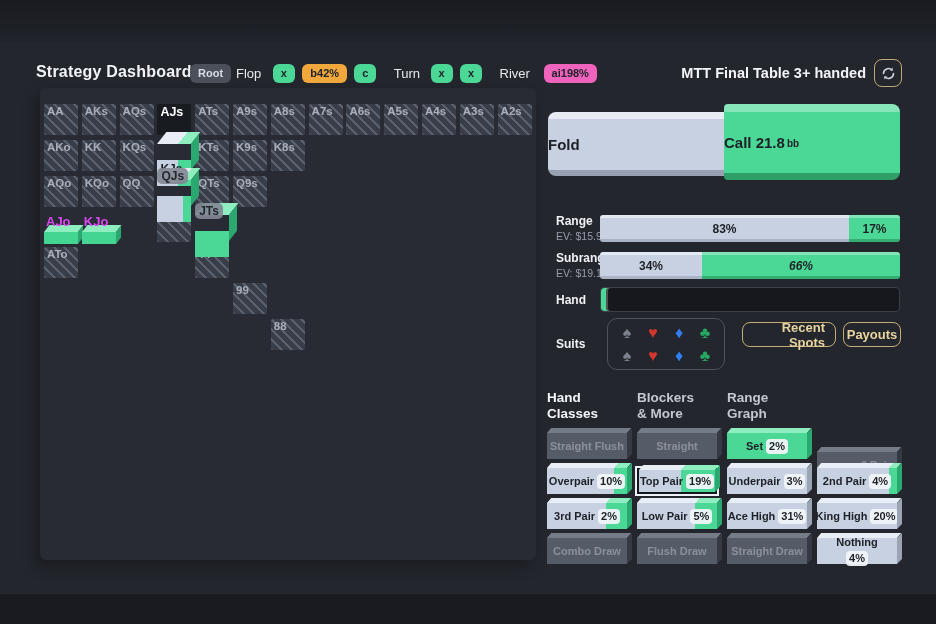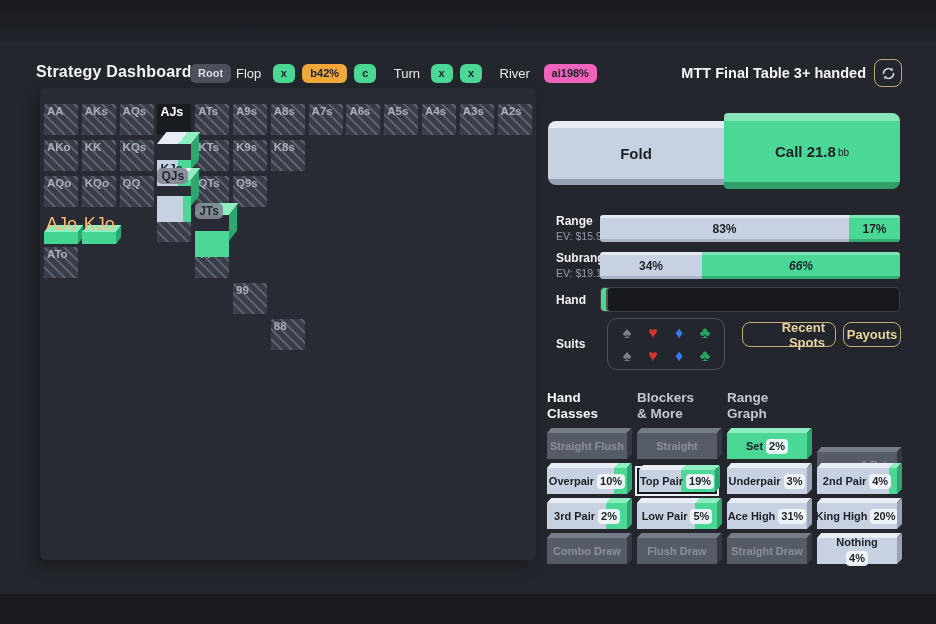--- a/index.html
+++ b/index.html
@@ -22,44 +22,44 @@
   #refresh-btn svg{width:15px;height:15px;}
 
   
   #matrix-panel{position:absolute;left:40px;top:88px;width:496px;height:472px;background:#282b33;
                 border-radius:6px;box-shadow:-5px 7px 14px rgba(0,0,0,.28);}
   .cell{position:absolute;width:34px;height:31px;border-radius:2px;}
   .cell.hatch{background:repeating-linear-gradient(45deg,#59606e 0 2px,#383d47 2px 7px);}
   .cell.selected{background:#181b20;}
   .cell-label{position:absolute;left:3px;top:1px;font-size:11.5px;font-weight:bold;color:#a9afba;white-space:nowrap;}
   .cell.selected .cell-label{color:#ffffff;font-size:12.5px;}
-  .free-label{position:absolute;font-size:18px;font-weight:normal;color:#fdba74;white-space:nowrap;z-index:6;}
+  .free-label{position:absolute;font-size:13px;font-weight:bold;color:#d946ef;white-space:nowrap;z-index:6;}
   .pill-label{position:absolute;z-index:7;font-size:12px;font-weight:bold;color:#23262d;
               background:rgba(130,136,148,.92);border-radius:5px;padding:0 4px;line-height:16px;white-space:nowrap;}
   
   .cube{position:absolute;z-index:5;}
   .cube-front{position:absolute;left:0;top:16px;width:34px;height:26px;}
   .cube-top{position:absolute;left:0;top:-12px;width:34px;height:12px;transform:skewX(-38deg);transform-origin:0 100%;}
   .cube-right{position:absolute;left:34px;top:0;width:8px;height:26px;transform:skewY(-52deg);transform-origin:0 0;}
   .cube-label{position:absolute;left:3px;top:2px;font-size:12px;font-weight:bold;color:#1d2026;z-index:8;}
   
   .flat{position:absolute;z-index:5;}
   .flat-front{position:absolute;left:0;top:0;width:34px;height:12px;background:#45d593;}
   .flat-top{position:absolute;left:0;top:-7px;width:34px;height:7px;background:#8feec0;transform:skewX(-38deg);transform-origin:0 100%;}
   .flat-right{position:absolute;left:34px;top:0;width:5px;height:12px;background:#2ba770;transform:skewY(-52deg);transform-origin:0 0;}
 
   
   
   #action-row{position:absolute;left:548px;top:104px;width:352px;height:78px;}
-  .act-btn{position:absolute;display:flex;align-items:center;justify-content:center;font-weight:bold;color:#1d2127;margin-top:9px;}
+  .act-btn{position:absolute;display:flex;align-items:center;justify-content:flex-start;font-weight:bold;color:#1d2127;}
   #fold-btn{left:0;top:8px;width:176px;height:64px;border-radius:8px 0 0 8px;
             background:linear-gradient(180deg,#e7ecf4 0 7px,#c7d1e1 7px calc(100% - 6px),#97a1b3 calc(100% - 6px));font-size:15px;}
   #call-btn{left:176px;top:0;width:176px;height:76px;border-radius:4px 8px 8px 4px;
             background:linear-gradient(180deg,#87e7ba 0 8px,#4bd795 8px calc(100% - 7px),#2f9e68 calc(100% - 7px));font-size:15px;}
-  #call-btn .unit{font-size:10px;font-weight:normal;margin-left:2px;align-self:center;padding-top:3px;}
+  #call-btn .unit{font-size:10px;font-weight:bold;margin-left:2px;align-self:center;padding-top:3px;}
 
   
   .stat-label{position:absolute;left:556px;font-size:12px;font-weight:bold;color:#f0f2f5;}
   .stat-ev{position:absolute;left:556px;font-size:10.5px;color:#979daa;}
   .bar{position:absolute;left:600px;width:300px;height:27px;border-radius:3px;overflow:hidden;display:flex;}
   .seg{height:100%;display:flex;align-items:center;justify-content:center;font-size:12px;font-weight:bold;color:#1d2127;}
   .seg.light{background:linear-gradient(180deg,#e3e9f2 0 3px,#c7d1e1 3px calc(100% - 3px),#aab4c6 calc(100% - 3px));}
   .seg.green{background:linear-gradient(180deg,#83e6b8 0 3px,#4bd795 3px calc(100% - 3px),#35ae74 calc(100% - 3px));}
 
   #hand-input{position:absolute;left:600px;top:287px;width:300px;height:25px;background:#16181d;

